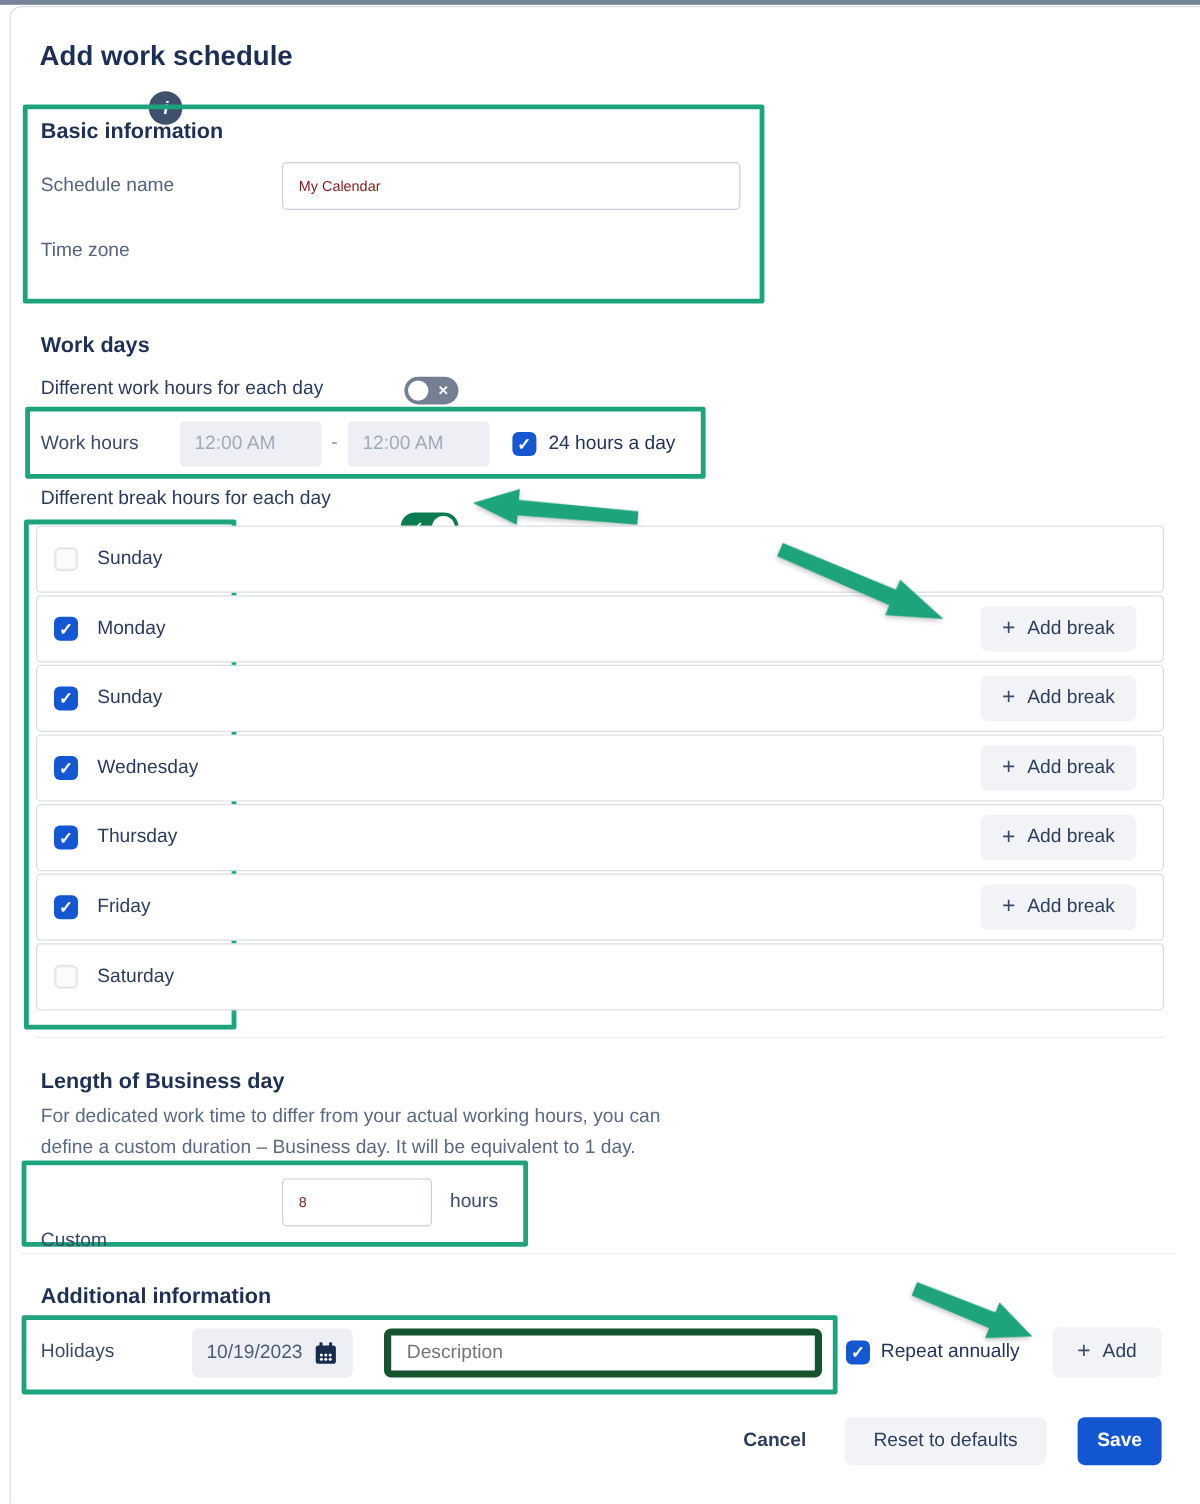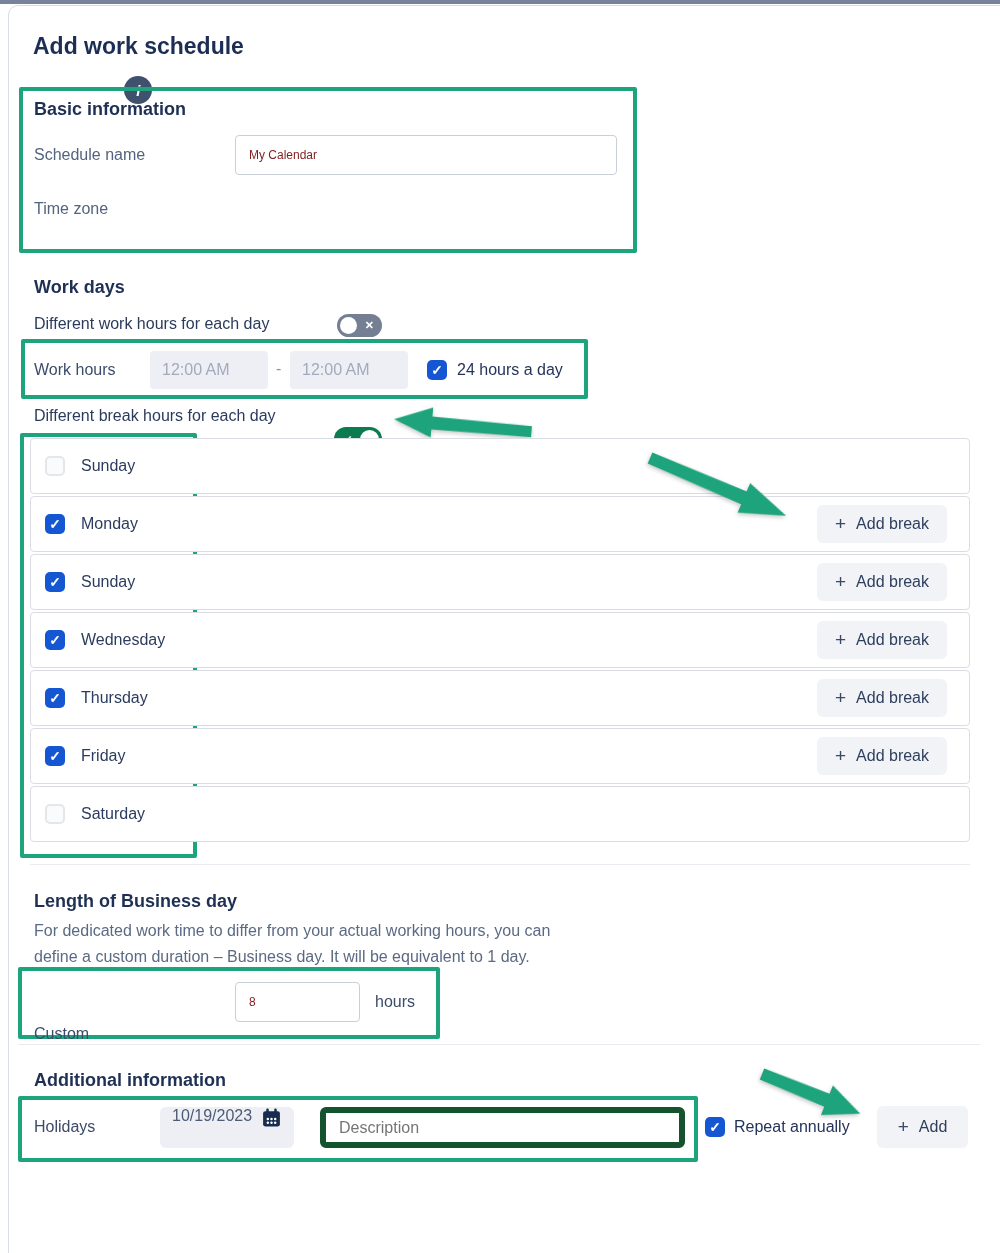--- a/index.html
+++ b/index.html
@@ -27,21 +27,21 @@
   .toggle.on{width:48px;height:25px;background:#0c7b4f;}
   .toggle.on .knob{position:absolute;right:3px;top:3px;width:19px;height:19px;border-radius:50%;background:#fff;}
   .toggle.on .mark{position:absolute;left:9px;top:50%;transform:translateY(-52%);color:#fff;font-size:12px;font-weight:700;}
   #work-days-list{left:30px;top:438px;width:940px;display:flex;flex-direction:column;gap:2px;}
   .day-row{height:56px;border:1px solid #d9dde3;border-radius:4px;background:#fff;display:flex;align-items:center;padding-left:14px;}
   .day-row .day-label{margin-left:16px;font-size:16px;color:#2c3c5e;}
   .add-break-btn{margin-left:auto;margin-right:22px;height:38px;padding:0 18px;border:none;border-radius:6px;background:#f1f3f6;color:#2e3f5e;font-size:16px;font-weight:500;display:flex;align-items:center;gap:10px;cursor:pointer;}
   .add-break-btn .plus{font-size:19px;font-weight:500;color:#3a4a66;}
   .para{font-size:16px;color:#5b6a83;line-height:26px;}
   .divider{height:1px;background:#e8ebef;}
-  .date-btn{height:41px;background:#edeff4;border:none;border-radius:6px;display:flex;align-items:flex-start;gap:9px;padding:0 12px;font-size:16px;color:#4c5c76;cursor:pointer;}
+  .date-btn{height:41px;background:#edeff4;border:none;border-radius:6px;display:flex;align-items:center;gap:9px;padding:0 12px;font-size:16px;color:#4c5c76;cursor:pointer;}
   .desc-input{height:41px;border:6px solid #14532d;border-radius:6px;padding:0 13px;font-size:16px;color:#2e3e5a;outline:none;}
   .gray-btn{height:42px;border:none;border-radius:6px;background:#f1f3f6;color:#2e3f5e;font-size:16px;font-weight:500;display:flex;align-items:center;justify-content:center;gap:10px;cursor:pointer;}
   .cancel-btn{background:none;border:none;font-size:16px;font-weight:600;color:#2e3e5e;cursor:pointer;}
   .save-btn{height:40px;width:70px;border:none;border-radius:6px;background:#1356d1;color:#fff;font-size:16px;font-weight:700;cursor:pointer;}
   .arrow{filter:drop-shadow(0 2px 2px rgba(0,0,0,0.22));}
   .arrow polygon{fill:#1ea47c;}
 </style>
 </head>
 <body>
 
@@ -197,13 +197,18 @@
 
   <button class="abs gray-btn" style="left:877px;top:1106px;width:91px;">
     <span class="plus" style="font-size:19px;color:#3a4a66;">+</span>
     <span>Add</span>
   </button>
 
   <svg class="abs arrow" style="left:762px;top:1054px;transform:rotate(22deg);transform-origin:0 50%;" width="110" height="40" viewBox="0 0 110 40">
     <polygon points="0,14 70,13 70,4 106,20 70,36 70,27 0,26"></polygon>
   </svg>
 
+  <div class="abs" style="right:32px;top:1181px;display:flex;align-items:center;gap:26px;">
+    <button class="cancel-btn">Cancel</button>
+    <button class="gray-btn" style="height:40px;padding:0 24px;">Reset to defaults</button>
+    <button class="save-btn">Save</button>
+  </div>
 </div>
 
 </body></html>

